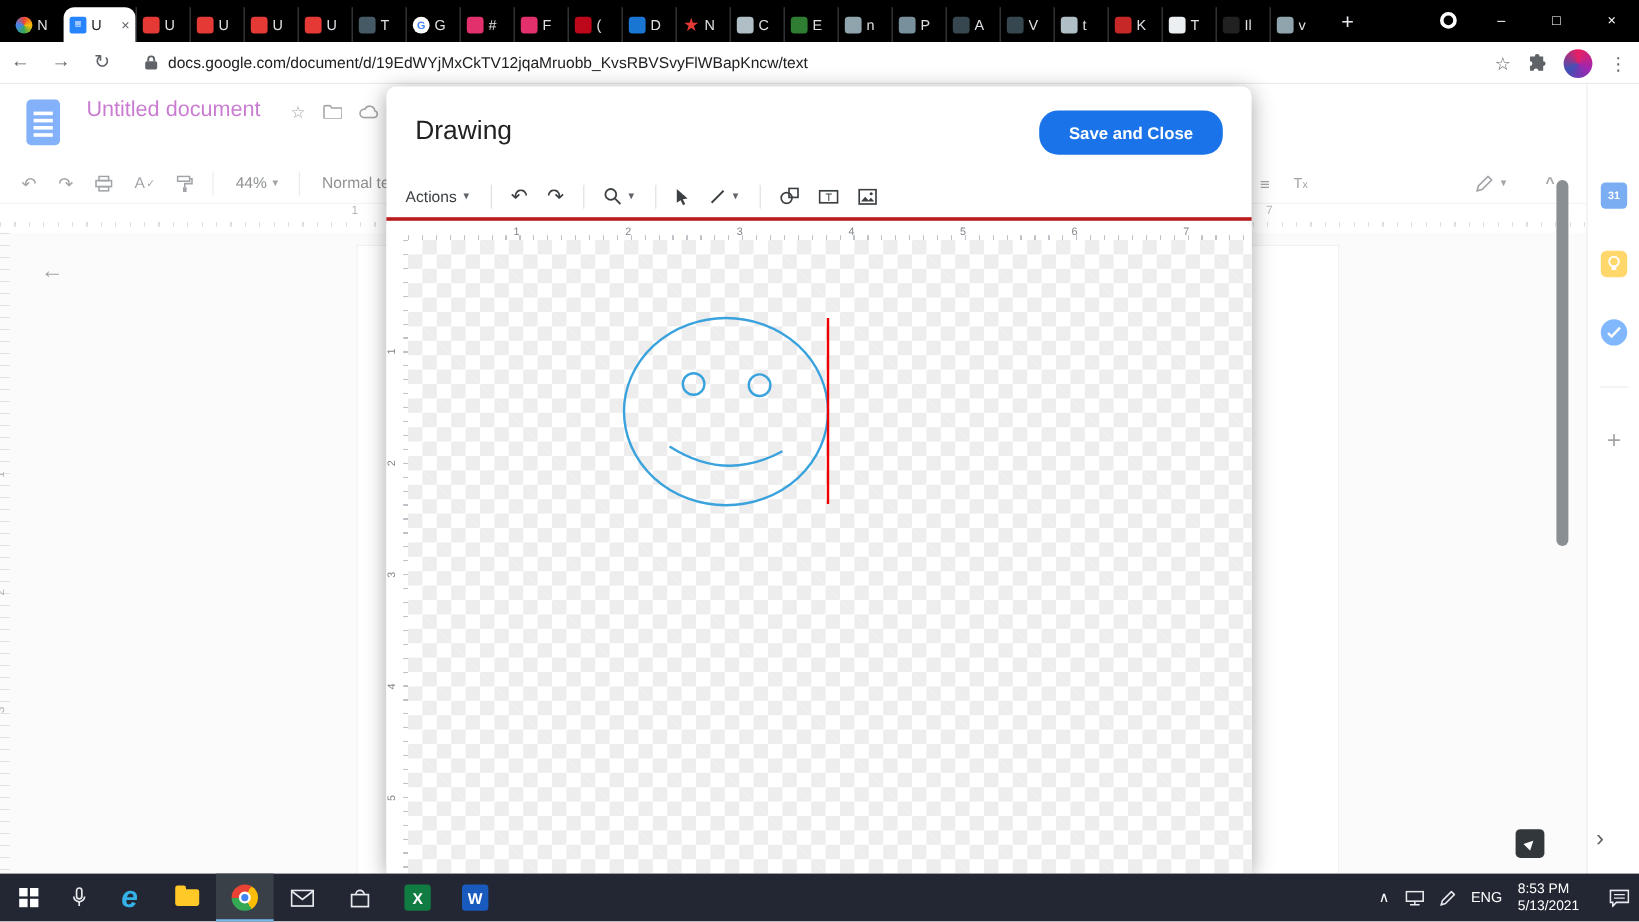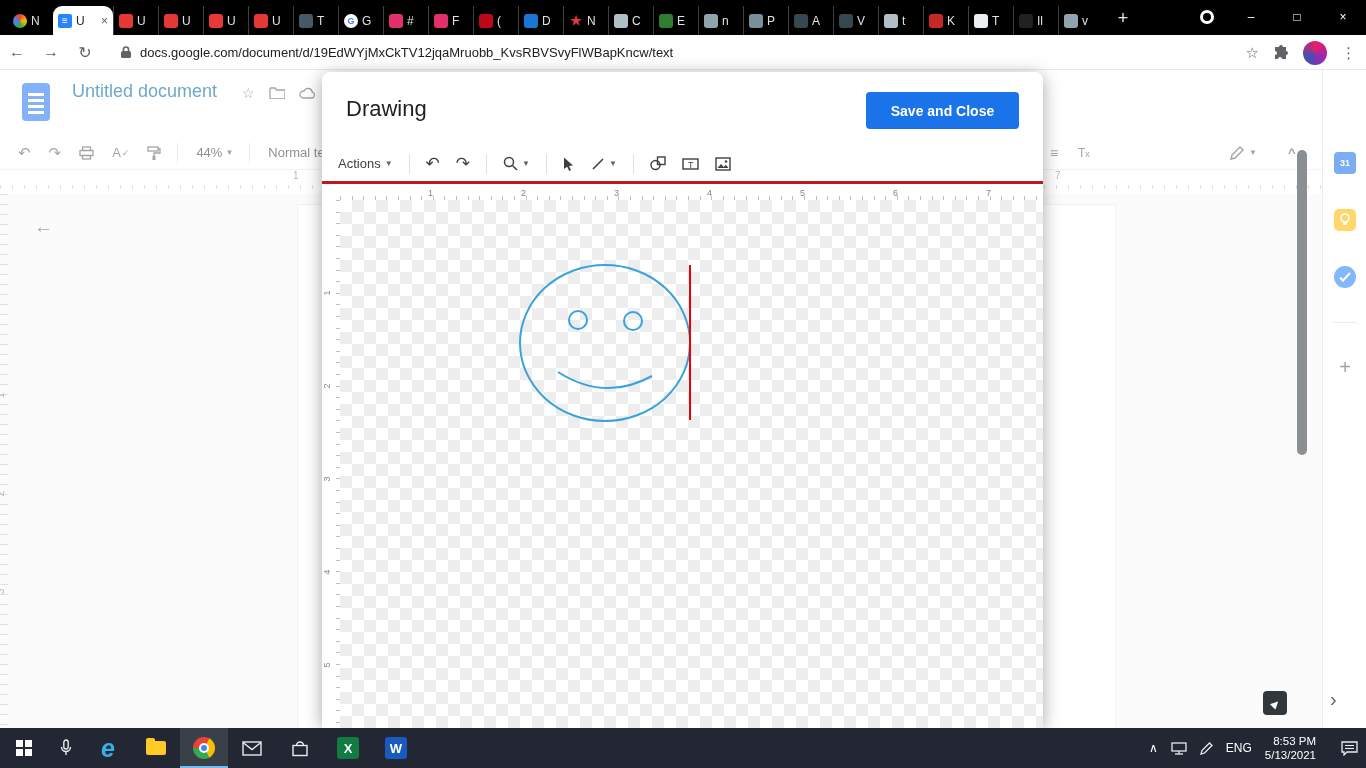--- a/index.html
+++ b/index.html
@@ -31,21 +31,21 @@
   #addressbar .lock{margin:0 8px 0 18px;display:flex}
   #urltext{font-size:13px;color:#202124}
   #abar-right{position:absolute;right:10px;top:0;height:35px;display:flex;align-items:center;gap:14px}
   #abar-right .glyph{font-size:15px;cursor:pointer}
   #profile-avatar{width:24px;height:24px;border-radius:50%;background:conic-gradient(#e91e63,#9c27b0,#3f51b5,#e91e63);cursor:pointer}
 
   
   #docs-header{position:absolute;left:0;top:70px;width:1366px;height:66px;background:#fff}
   #docsicon{position:absolute;left:22px;top:13px;width:28px;height:38px;background:#2b7bf6;border-radius:4px;cursor:pointer}
   #docsicon i{position:absolute;left:6px;right:6px;top:10px;height:2.5px;background:#fff;box-shadow:0 6px 0 #fff,0 12px 0 #fff,0 18px 0 #fff}
-  #doc-title{position:absolute;left:72px;top:11px;font-size:18px;color:#0369a1}
+  #doc-title{position:absolute;left:72px;top:11px;font-size:18px;color:#a21caf}
   .title-icons{position:absolute;left:242px;top:15px;display:flex;gap:14px;align-items:center;color:#5f6368}
   .title-icons .glyph{font-size:14px;cursor:pointer}
   #menubar{position:absolute;left:70px;top:38px;display:flex;gap:8px}
   #menubar span{font-size:14px;color:#3c4043;padding:2px 6px;border-radius:4px;cursor:pointer}
   #hdr-right{position:absolute;right:26px;top:14px;display:flex;align-items:center;gap:22px}
   #share-btn{display:flex;align-items:center;gap:7px;background:#1a73e8;color:#fff;font-size:14px;font-weight:bold;padding:8px 14px;border-radius:4px;border:none;cursor:pointer}
   #docs-avatar{width:30px;height:30px;border-radius:50%;background:#009688;color:#fff;font-size:14px;display:flex;align-items:center;justify-content:center;cursor:pointer}
 
   
   #docs-toolbar{position:absolute;left:0;top:136px;width:1366px;height:34px;background:#fff;border-bottom:1px solid #e8eaed;display:flex;align-items:center;color:#5f6368;font-size:15px}
@@ -87,21 +87,21 @@
   
   #watermark{position:absolute;left:1073px;top:650px;z-index:7;color:#b9bcc0;pointer-events:none}
   #watermark .wm1{font-size:18px}
   #watermark .wm2{font-size:13px;margin-top:5px;color:#c3c6ca}
   #pin-widget{position:absolute;left:1263px;top:691px;width:24px;height:24px;background:#32373c;border-radius:4px;z-index:7;color:#fff;display:flex;align-items:center;justify-content:center;cursor:pointer}
   #pin-widget span{font-size:10px;transform:rotate(-45deg)}
 
   
   #modal{position:absolute;left:322px;top:72px;width:721px;height:656px;background:#fff;border-radius:8px;box-shadow:0 3px 18px rgba(0,0,0,.35);z-index:10}
   #m-title{position:absolute;left:24px;top:24px;font-size:22px;color:#212121}
-  #save-close{position:absolute;right:24px;top:20px;width:153px;height:37px;background:#1a73e8;color:#fff;font-size:14px;font-weight:bold;font-family:"Liberation Sans",sans-serif;border:none;border-radius:4px;cursor:pointer}
+  #save-close{position:absolute;right:24px;top:20px;width:153px;height:37px;background:#1a73e8;color:#fff;font-size:14px;font-weight:bold;font-family:"Liberation Sans",sans-serif;border:none;border-radius:16px;cursor:pointer}
   #m-toolbar{position:absolute;left:0;top:74px;width:100%;height:38px;border-bottom:3px solid #b91c1c;display:flex;align-items:center;color:#3c4043}
   #m-toolbar .mt{margin-left:16px;display:flex;align-items:center;gap:4px;cursor:pointer;font-size:13px}
   #m-toolbar .msep{width:1px;height:20px;background:#e0e0e0;margin-left:16px}
   #m-toolbar .g18{font-size:17px}
   #ruler-h{position:absolute;left:18px;right:0;top:116px;height:12px;background:#fff}
   #ruler-h::after{content:"";position:absolute;left:0;right:0;bottom:0;height:4px;background:repeating-linear-gradient(to right,#bdc1c6 0 1px,transparent 1px 11.6px)}
   #ruler-h .rnum{bottom:2px;font-size:9px}
   #ruler-v{position:absolute;left:0;top:128px;bottom:0;width:18px;background:#fff}
   #ruler-v::after{content:"";position:absolute;top:0;bottom:0;right:0;width:4px;background:repeating-linear-gradient(to bottom,#bdc1c6 0 1px,transparent 1px 11.6px)}
   #ruler-v .rnum{left:2px;font-size:9px}
@@ -127,21 +127,21 @@
   .edge-e{font-size:25px;font-weight:bold;font-style:italic;color:#35b1e8}
   .folder{position:relative;width:20px;height:14px;background:#ffca28;border-radius:2px}
   .folder::before{content:"";position:absolute;left:0;top:-3px;width:9px;height:4px;background:#ffca28;border-radius:2px 2px 0 0}
   .chrome-ic{position:relative;width:22px;height:22px;border-radius:50%;background:conic-gradient(from -90deg,#ea4335 0 120deg,#fbbc05 120deg 240deg,#34a853 240deg 360deg)}
   .chrome-ic::after{content:"";position:absolute;inset:6px;border-radius:50%;background:#4285f4;border:2px solid #fff}
   .office{width:22px;height:22px;border-radius:3px;color:#fff;font-size:13px;font-weight:bold;display:flex;align-items:center;justify-content:center}
   .excel{background:#107c41}
   .word{background:#185abd}
   #tray{position:absolute;right:8px;top:0;height:40px;display:flex;align-items:center;gap:13px}
   #tray .tglyph{font-size:12px;color:#fff;cursor:pointer}
-  #clock{text-align:right;font-size:11.5px;line-height:14px;cursor:default}
+  #clock{text-align:left;font-size:11.5px;line-height:14px;cursor:default}
   #action-center{margin-left:12px;cursor:pointer;display:flex}
 
   svg{display:block}
 </style>
 </head>
 <body>
 
 <div id="screen">
 
   <header id="tabstrip">

